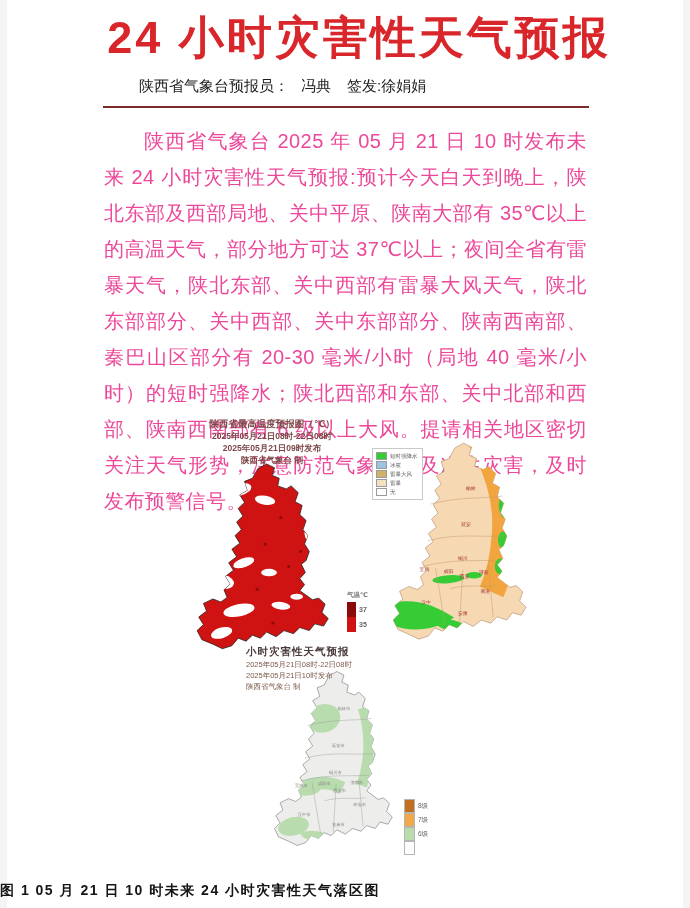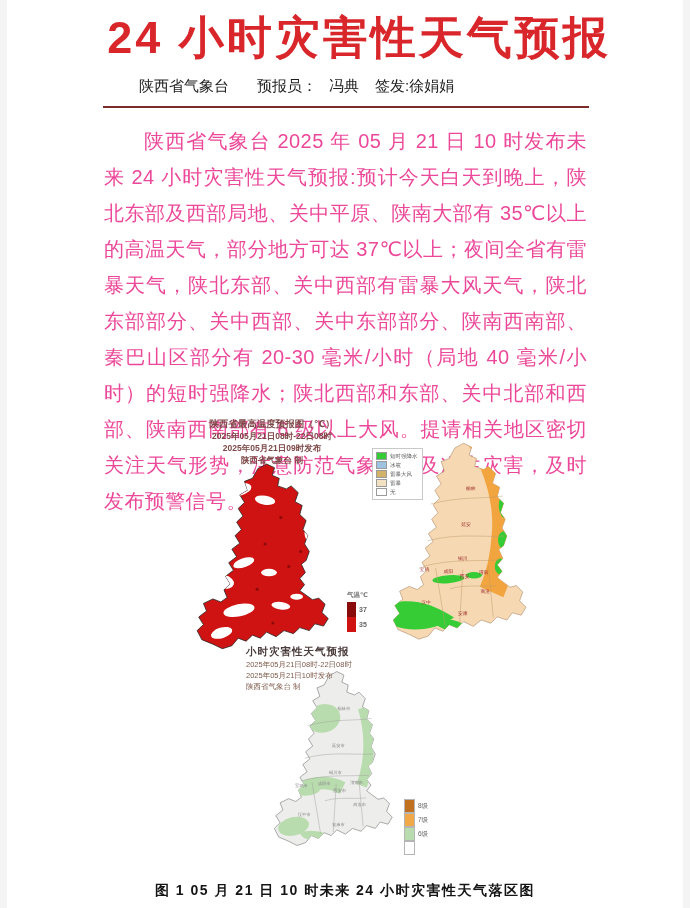--- a/index.html
+++ b/index.html
@@ -11,21 +11,21 @@
   .edge-strip.left{left:0;} .edge-strip.right{right:0;}
 
   .doc-title{
     position:absolute;top:8px;left:0;right:0;text-align:center;
     font-size:45px;font-weight:bold;letter-spacing:3px;color:#d9262b;padding-left:28px;
   }
   .header-row{
     position:absolute;top:77px;left:103px;width:486px;
     font-size:15px;color:#1c1c1c;white-space:nowrap;display:flex;align-items:baseline;padding-left:36px;
   }
-  .header-row .gap-lg{margin-left:28px;}
+  .header-row .gap-lg{}
   .header-row .gap-md{margin-left:16px;}
   .header-row .gap-sm{margin-left:12px;}
   .header-rule{
     position:absolute;top:106px;left:103px;width:486px;height:2px;background:#7c2b2b;
   }
   .forecast-text{
     position:absolute;top:123px;left:104px;width:483px;
     font-size:20px;line-height:36px;letter-spacing:0.4px;
     text-align:justify;text-indent:2em;color:#ec4899;
   }
@@ -62,21 +62,21 @@
   #map-temp .bar-legend .hdr{font-size:6.5px;color:#777;margin-bottom:2px;}
   .bar-row{display:flex;align-items:center;}
   .bar-row .seg{width:9px;flex:none;}
   .bar-row .val{font-size:7px;color:#666;margin-left:3px;line-height:8px;}
   #map-temp .seg{height:15px;}
   #map-wind .bar-legend{left:178px;top:157px;width:46px;}
   #map-wind .seg{height:12px;border:0.5px solid #b5b5b5;}
   #map-wind .bar-row .val{font-size:6.5px;}
 
   .fig-caption{
-    position:absolute;top:882px;left:0;right:0;text-align:center;
+    position:absolute;top:882px;left:0;right:0;text-align:left;
     font-size:14px;font-weight:600;letter-spacing:1.5px;color:#151515;
   }
   .city-label{font-family:"Liberation Sans","DejaVu Sans",sans-serif;}
 </style>
 </head>
 <body>
 
 <div class="edge-strip left"></div>
 <div class="edge-strip right"></div>
 

